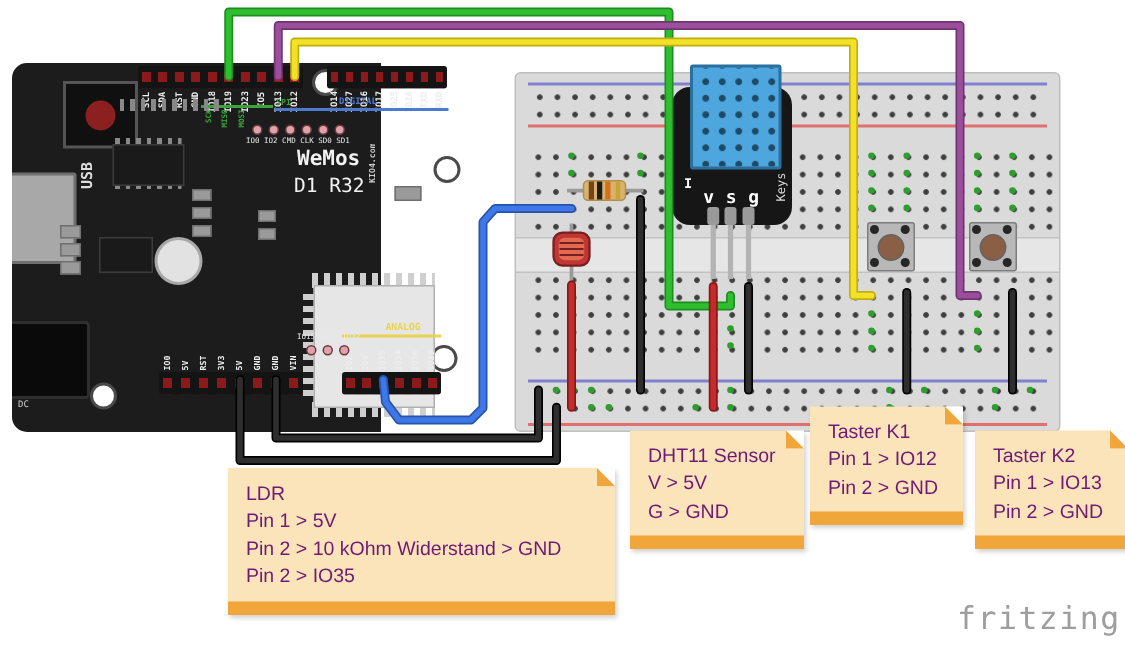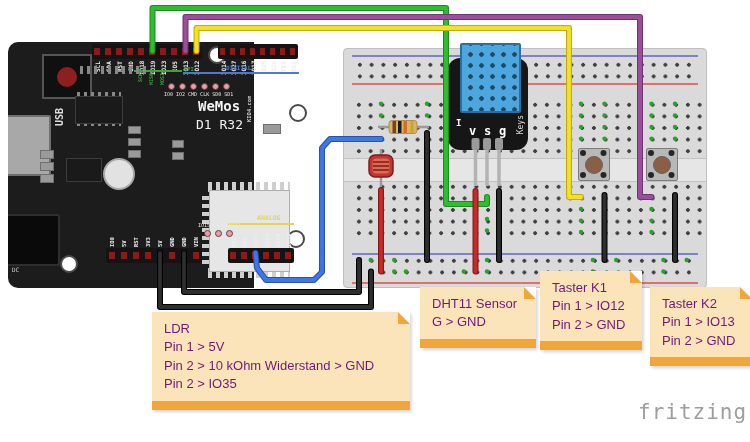--- a/index.html
+++ b/index.html
@@ -388,20 +388,21 @@
   </svg>
 
   <div class="note" style="left:152px;top:312px;width:234px;">
       <div>LDR</div>
       <div>Pin 1 &gt; 5V</div>
       <div>Pin 2 &gt; 10 kOhm Widerstand &gt; GND</div>
       <div>Pin 2 &gt; IO35</div>
     </div>
   <div class="note" style="left:420px;top:287px;width:92px;">
       <div>DHT11 Sensor</div>
+      <div>V &gt; 5V</div>
       <div>G &gt; GND</div>
     </div>
   <div class="note" style="left:540px;top:271px;width:78px;">
       <div>Taster K1</div>
       <div>Pin 1 &gt; IO12</div>
       <div>Pin 2 &gt; GND</div>
     </div>
   <div class="note" style="left:650px;top:287px;width:78px;">
       <div>Taster K2</div>
       <div>Pin 1 &gt; IO13</div>

